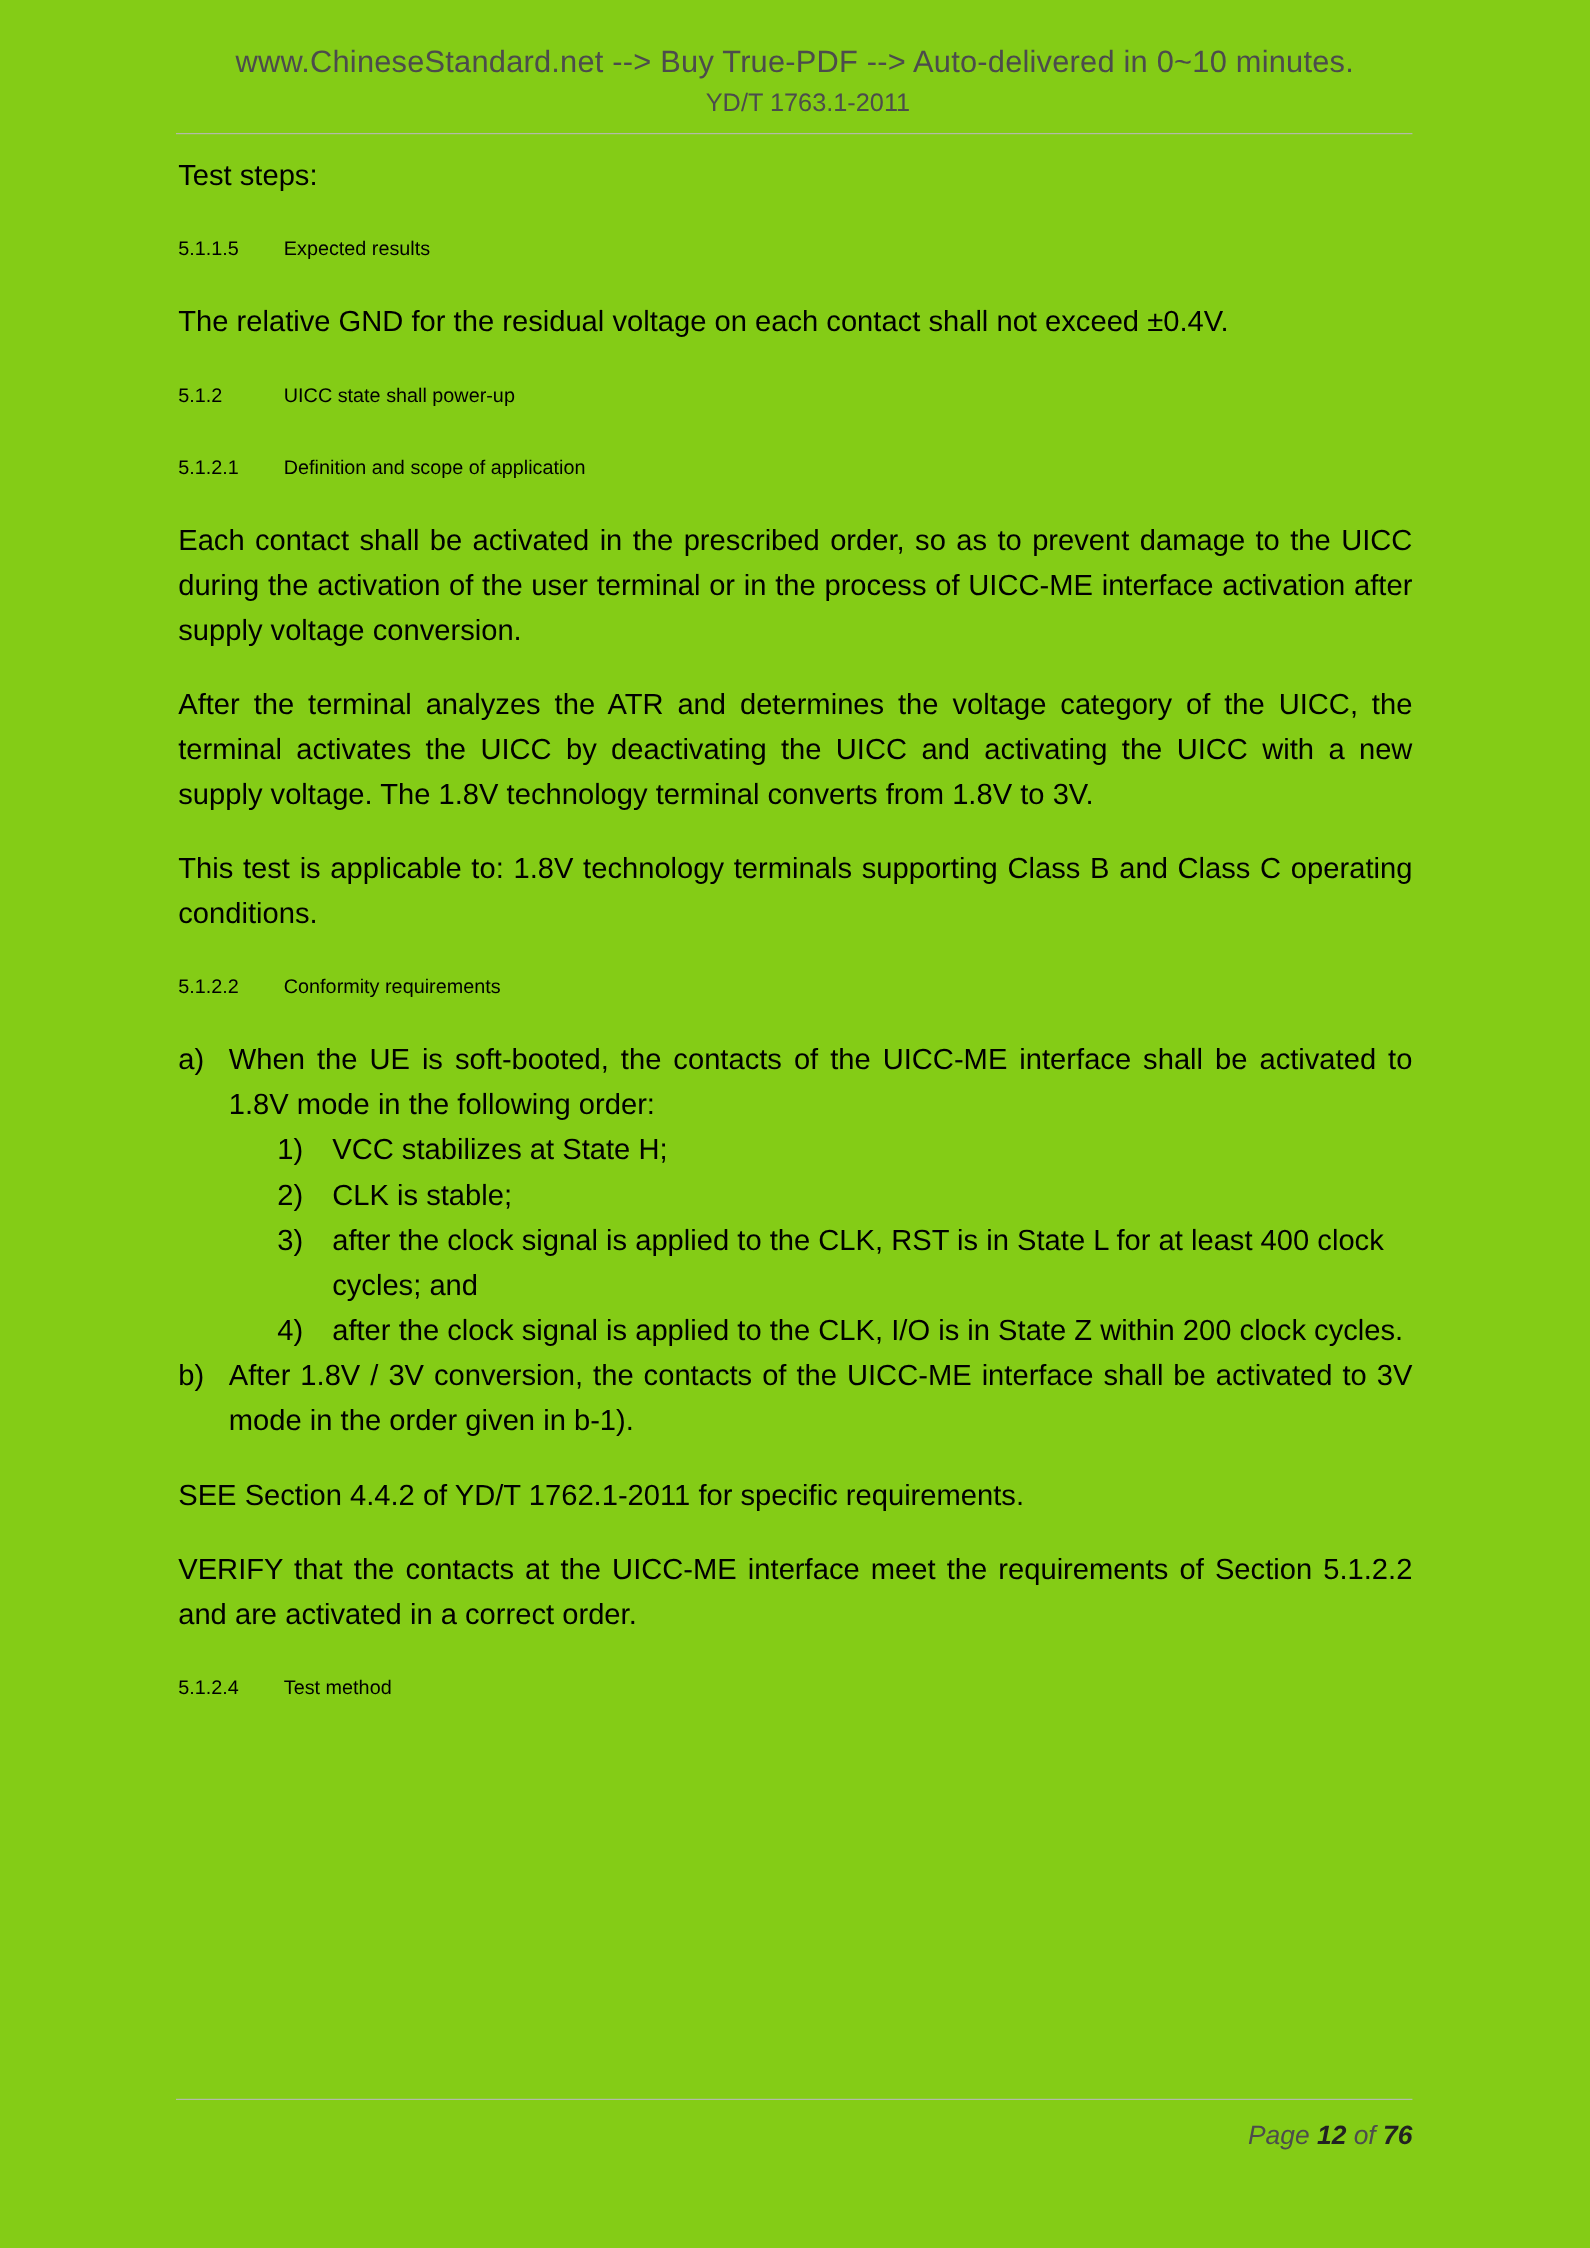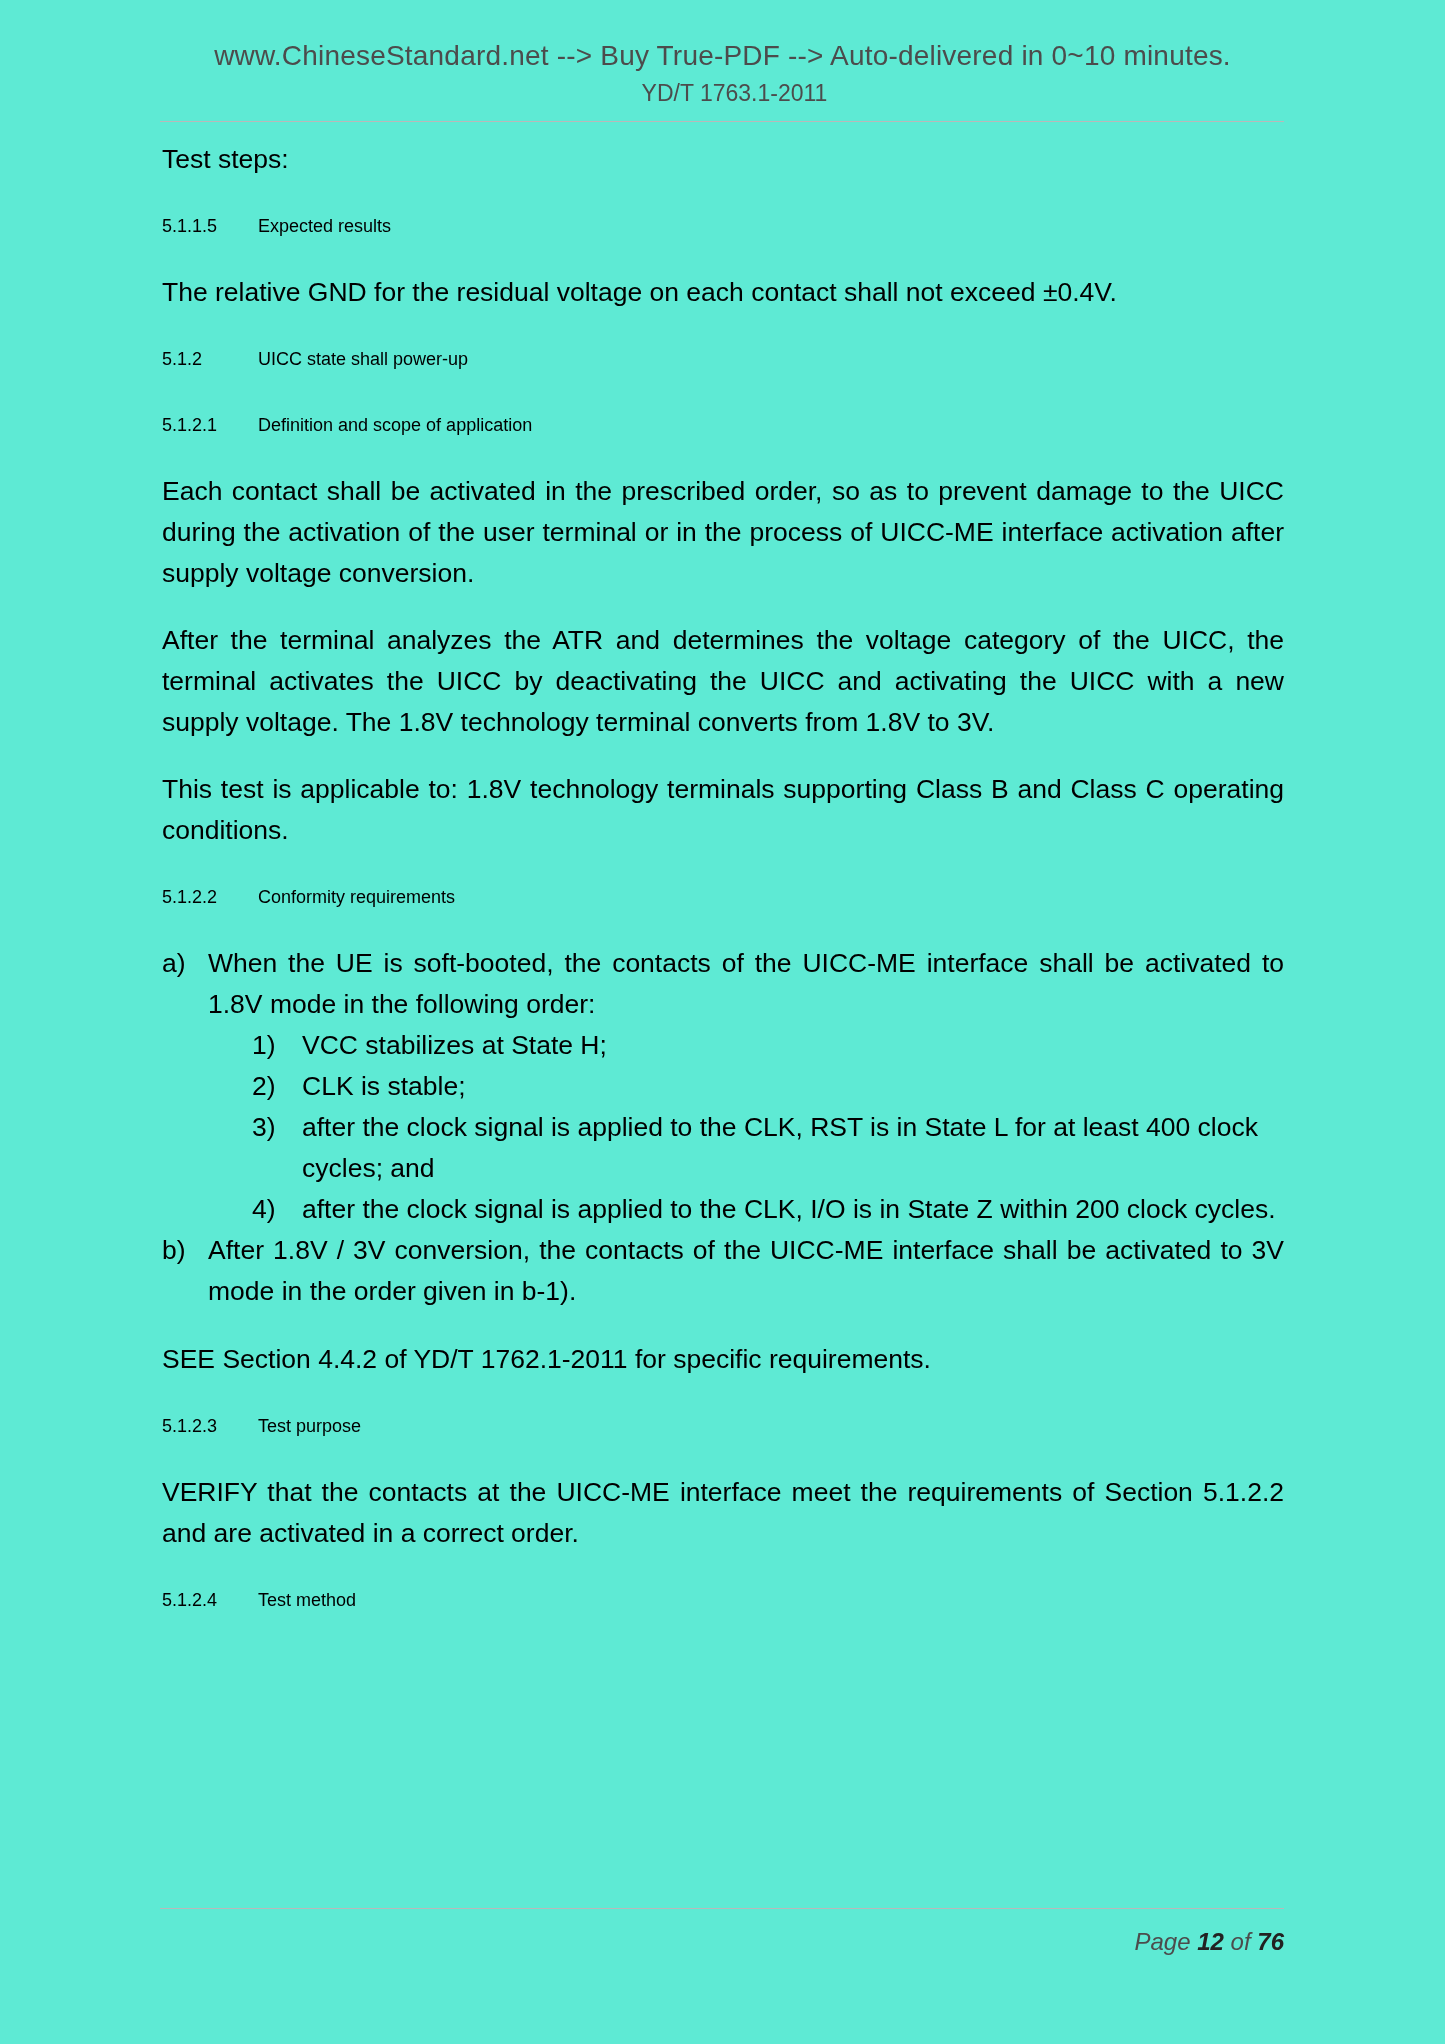--- a/index.html
+++ b/index.html
@@ -9,21 +9,21 @@
   }
   body {
     font-family: "Liberation Sans", sans-serif;
     color: #000000;
   }
   .page {
     position: relative;
     width: 1445px;
     height: 2044px;
     margin: 0 auto;
-    background: #5eead4;
+    background: #84cc16;
     box-sizing: border-box;
     overflow: hidden;
   }
 
   
   .promo {
     position: absolute;
     top: 40px;
     left: 0;
     width: 1445px;
@@ -205,23 +205,20 @@
       </li>
       <li>
         <span class="mk">b)</span><span>After 1.8V / 3V conversion, the contacts of the UICC-ME interface shall be activated to 3V mode in the order given in b-1).</span>
       </li>
     </ol>
 
     <div class="gap-after-list"></div>
 
     <p class="body nojust">SEE Section 4.4.2 of YD/T 1762.1-2011 for specific requirements.</p>
 
-    <h3 class="heading sp-before-h">
-      <span class="num">5.1.2.3</span><span>Test purpose</span>
-    </h3>
 
     <p class="body">VERIFY that the contacts at the UICC-ME interface meet the requirements of Section 5.1.2.2 and are activated in a correct order.</p>
 
     <h3 class="heading sp-before-h">
       <span class="num">5.1.2.4</span><span>Test method</span>
     </h3>
 
   </div>
 
   <div class="rule-bottom"></div>

